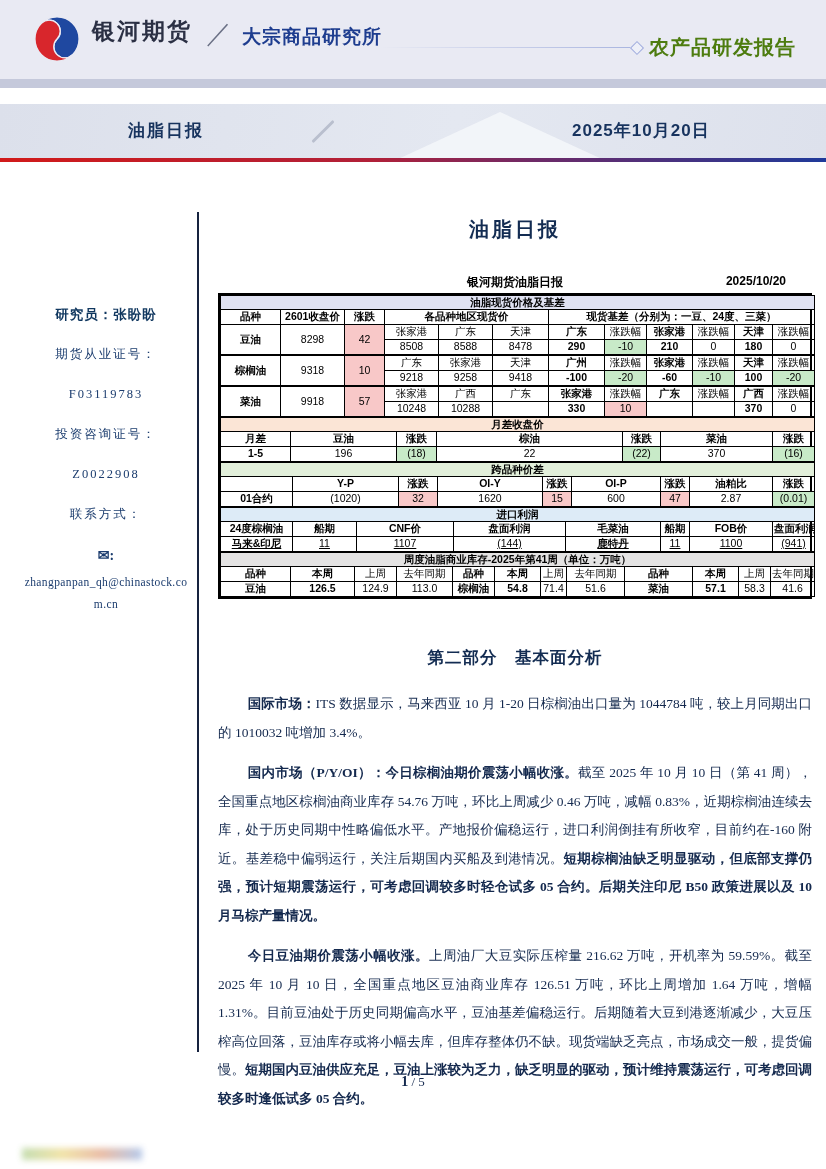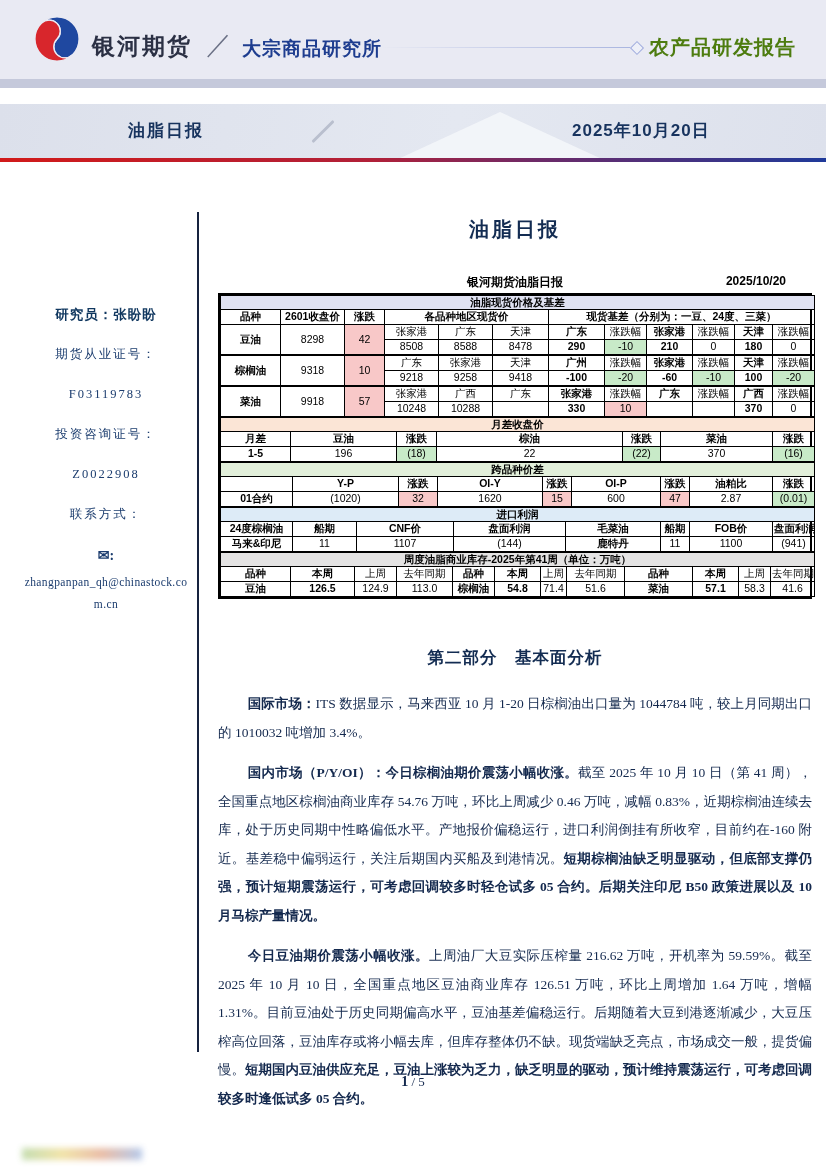--- a/index.html
+++ b/index.html
@@ -2,21 +2,21 @@
 <html><head>
 <meta charset="utf-8">
 <style>
   html,body{margin:0;padding:0;background:#fff;}
   .page{position:relative;width:826px;height:1169px;background:#fff;overflow:hidden;
         font-family:"Liberation Sans",sans-serif;color:#14294e;}
 
   
   .top-band{position:absolute;left:0;top:0;width:826px;height:88px;background:#e9eaf3;}
   .top-band .strip{position:absolute;left:0;bottom:0;width:100%;height:9px;background:#c5c9db;}
-  .brand-row{position:absolute;left:34px;top:16px;display:flex;align-items:flex-end;}
+  .brand-row{position:absolute;left:34px;top:16px;display:flex;align-items:flex-start;}
   .logo{width:46px;height:46px;}
   .brand-name{margin-left:12px;font-size:23px;font-weight:700;color:#2b3044;letter-spacing:2px;}
   .brand-slash{margin:0 10px 0 14px;font-size:26px;color:#6a7085;font-weight:300;}
   .division{font-size:19px;font-weight:700;color:#1e3d8f;margin-top:8px;letter-spacing:1px;}
   .report-type-row{position:absolute;right:30px;top:34px;display:flex;align-items:center;}
   .rt-line{width:250px;height:1px;background:linear-gradient(to right,rgba(170,182,224,0),#aab6e0);}
   .rt-diamond{width:8px;height:8px;border:1px solid #9fabdd;transform:rotate(45deg);margin:0 7px 0 2px;background:#eef0f8;}
   .report-type{font-size:20px;font-weight:700;color:#4d7c0f;letter-spacing:1px;}
 
   
@@ -49,21 +49,21 @@
   .cap-date{position:absolute;right:26px;top:0;font-size:12px;font-weight:700;color:#000;}
 
   
   .rt-wrap{width:594px;border:2px solid #000;margin-top:3px;box-sizing:border-box;}
   table.rt{border-collapse:collapse;table-layout:fixed;width:100%;}
   .rt td{border:1px solid #000;height:14px;padding:0 1px;font-size:10.5px;text-align:center;
          vertical-align:middle;line-height:1.1;overflow:hidden;white-space:nowrap;color:#000;}
   .rt td.cap{height:13px;font-weight:700;font-size:10.5px;}
   .b{font-weight:700;}
   .sm{font-size:9.5px;}
-  .tall{height:24px;}
+  .tall{height:24px;text-decoration:underline;}
   .tt{border-top-width:2px !important;}
   .bg-lav{background:#e0e2f2;}
   .bg-peach{background:#fbe5d6;}
   .bg-grn{background:#e2efda;}
   .bg-blu{background:#ddebf7;}
   .bg-gry{background:#e4e3e3;}
   .cell-pink{background:#f8c8c8;color:#dd0000;}
   .cell-green{background:#c8eac8;color:#1f9225;}
   .txt-red{color:#ff0000;}
   .txt-green{color:#00a550;}

